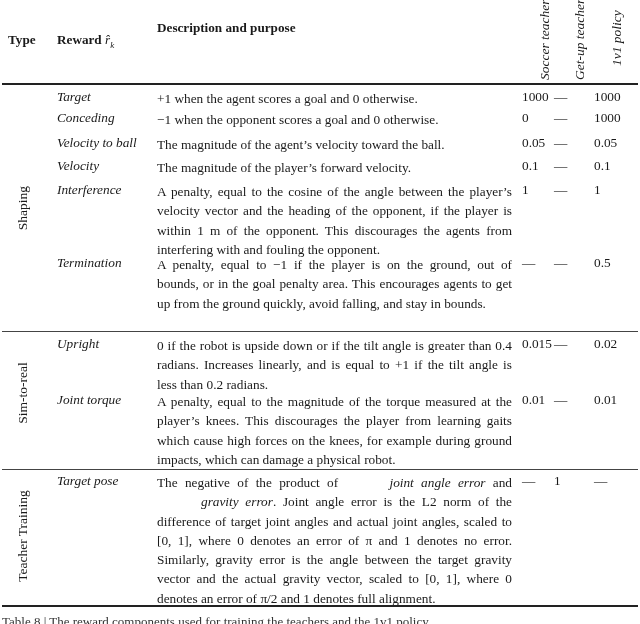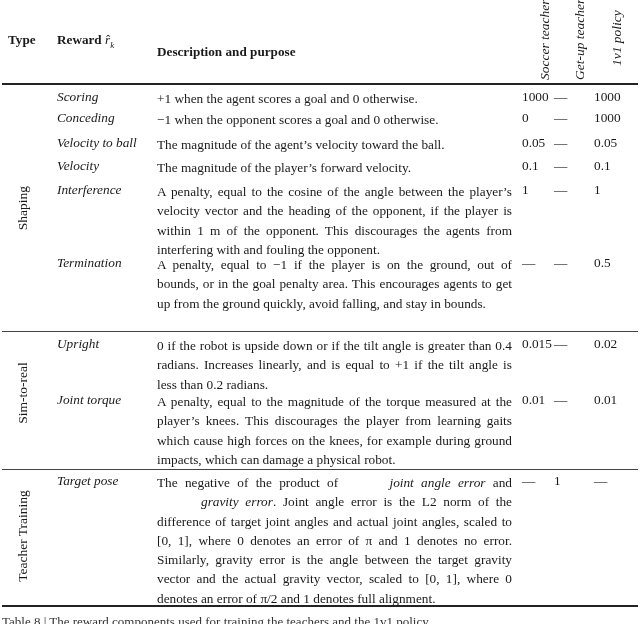--- a/index.html
+++ b/index.html
@@ -49,32 +49,32 @@
 </head>
 <body>
 
 <div class="page">
 
   <div class="hdr" style="left:8px; top:32px;">Type</div>
   <div class="hdr" style="left:57px; top:32px;">
     <span>Reward</span>
     <span class="hat"><span>r̂</span><sub style="font-size:9px;">k</sub></span>
   </div>
-  <div class="hdr" style="left:157px; top:44px;">Description and purpose</div>
+  <div class="hdr" style="left:157px; top:20px;">Description and purpose</div>
 
   <div class="rot-hdr" style="left:537px; top:80px;">Soccer teacher</div>
   <div class="rot-hdr" style="left:572px; top:80px;">Get-up teacher</div>
   <div class="rot-hdr" style="left:609px; top:66px;">1v1 policy</div>
 
   <div class="rule thick" style="top:83px;"></div>
 
   <div class="group-label" style="left:-2px; top:200px; width:50px; text-align:center;">Shaping</div>
 
   <div class="row" style="top:89px;">
-    <div class="reward">Scoring</div>
+    <div class="reward">Target</div>
     <div class="desc">+1 when the agent scores a goal and 0 otherwise.</div>
     <div class="num c1">1000</div>
     <div class="num c2">—</div>
     <div class="num c3" style="left:594px;">1000</div>
   </div>
 
   <div class="row" style="top:110px;">
     <div class="reward">Conceding</div>
     <div class="desc">−1 when the opponent scores a goal and 0 otherwise.</div>
     <div class="num c1">0</div>

